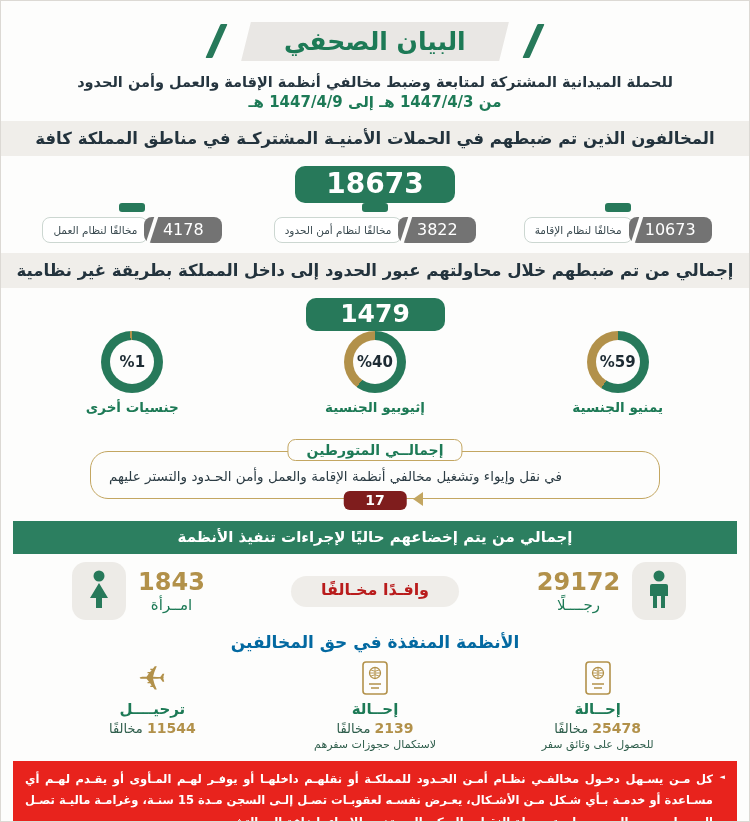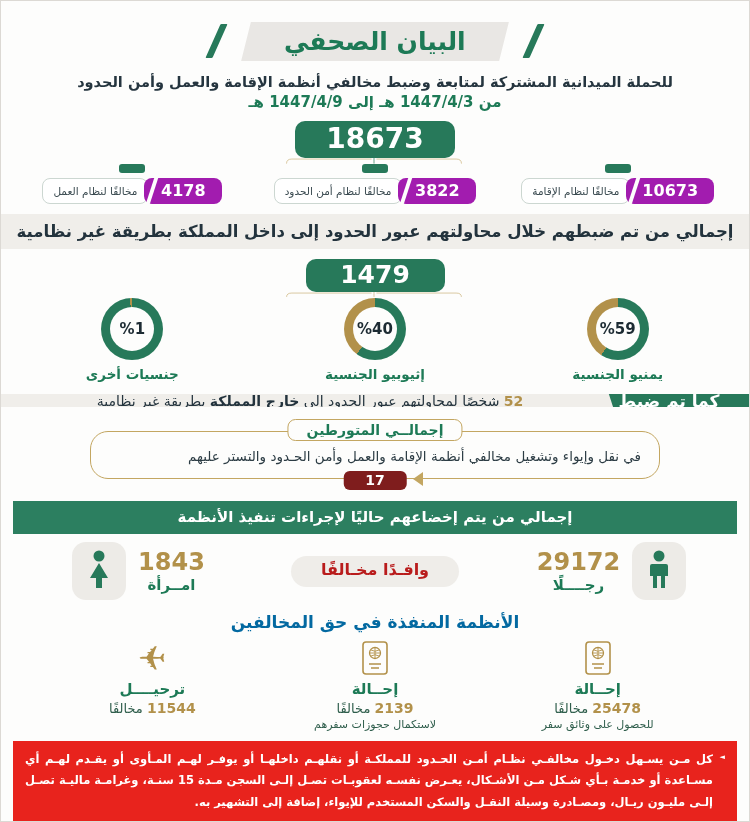--- a/index.html
+++ b/index.html
@@ -28,21 +28,21 @@
   
   .total-box { display:block; margin:10px auto 0; width:160px; text-align:center; background:#27795a; color:#fff;
                font-size:28px; font-weight:bold; border-radius:10px; padding:1px 0 3px; }
   .total-box.small { width:139px; font-size:25px; }
   .connector { display:block; margin:0 auto; }
   .cols3 { display:grid; grid-template-columns:1fr 1fr 1fr; padding:0 10px; }
   .col-c { display:flex; flex-direction:column; align-items:center; }
   .nub { width:26px; height:9px; background:#27795a; border-radius:3px; margin-bottom:5px; }
 
   .pill { display:flex; align-items:stretch; }
-  .pill .num { position:relative; background:#a21caf; color:#fff; font-weight:bold; font-size:16px;
+  .pill .num { position:relative; background:#737373; color:#fff; font-weight:normal; font-size:16px;
                border-radius:8px; padding:3px 16px 4px; min-width:78px; text-align:center; z-index:1; }
   .pill .num::after { content:""; position:absolute; top:-2px; bottom:-2px; left:6px; width:4px;
                       background:#fdfdfc; transform:skewX(-18deg); }
   .pill .lbl { background:#fff; border:1px solid #ccd7d1; border-radius:8px; font-size:10.5px; color:#3a4a50;
                display:flex; align-items:center; padding:0 10px; margin-right:-4px; white-space:nowrap; }
 
   
   .donut { width:62px; height:62px; border-radius:50%; position:relative; margin-bottom:6px; }
   .donut .hole { position:absolute; inset:9px; background:#fdfdfc; border-radius:50%; display:flex; align-items:center; justify-content:center;
                  font-size:15px; font-weight:bold; color:#1d2b33; }
@@ -51,36 +51,36 @@
   
   .strip-badge { position:relative; background:#f0eeea; margin-top:12px; height:38px; display:flex; align-items:center; overflow:hidden; }
   .badge { position:absolute; right:-12px; top:0; bottom:0; width:150px; background:#27795a; transform:skewX(18deg); }
   .badge-text { position:absolute; right:10px; top:0; bottom:0; width:140px; display:flex; align-items:center; justify-content:center;
                 color:#fff; font-size:17px; font-weight:bold; }
   .strip-badge .body { width:100%; text-align:center; padding-right:130px; font-size:14px; color:#23333d; }
   .gold-num { color:#b2914a; font-weight:bold; }
 
   
   .involved { position:relative; width:570px; margin:24px auto 0; border:1.5px solid #c3a661; border-radius:18px;
-              padding:16px 18px 14px; text-align:right; }
+              padding:16px 18px 14px; text-align:left; }
   .involved .tab { position:absolute; top:-13px; right:50%; transform:translateX(50%); background:#fdfdfc;
                    border:1.5px solid #c3a661; border-radius:8px; padding:2px 18px; font-size:14px; font-weight:bold; color:#1d7a56; white-space:nowrap; }
   .involved .txt { font-size:13.5px; color:#2c3c44; }
   .involved .count-pill { position:absolute; bottom:-12px; right:50%; transform:translateX(50%); background:#7f1d1d; color:#fff;
                           font-size:14px; font-weight:bold; border-radius:6px; padding:1px 22px 2px; }
   .involved .tri { position:absolute; bottom:-8px; right:calc(50% - 48px); width:0; height:0;
                    border-top:7px solid transparent; border-bottom:7px solid transparent; border-right:10px solid #c3a661; }
 
   
   .banner { background:#2c7f60; color:#fff; text-align:center; font-size:15px; font-weight:bold; margin:22px 12px 0; padding:7px 0 8px; }
   .stats { display:grid; grid-template-columns:1fr 1.2fr 1fr; align-items:center; padding:8px 30px 2px; }
   .stat { display:flex; align-items:center; justify-content:center; gap:12px; }
   .stat .tile { width:54px; height:58px; background:#edebe7; border-radius:14px; display:flex; align-items:center; justify-content:center; }
   .stat .v { font-size:24px; font-weight:bold; color:#b2914a; text-align:center; }
-  .stat .l { font-size:15px; font-weight:bold; color:#1d7a56; text-align:center; }
+  .stat .l { font-size:15px; font-weight:normal; color:#1d7a56; text-align:center; }
   .stat-center { background:#efede9; border-radius:18px; padding:4px 30px 8px; text-align:center; }
   .stat-center .v { font-size:28px; font-weight:bold; color:#b2914a; }
   .stat-center .l { font-size:16px; font-weight:bold; color:#b91c1c; }
 
   
   .actions-title { text-align:center; color:#0369a1; font-size:17px; font-weight:bold; margin-top:10px; }
   .actions { display:grid; grid-template-columns:1fr 1fr 1fr; padding:6px 40px 0; text-align:center; }
   .action { display:flex; flex-direction:column; align-items:center; gap:2px; }
   .action .ic { height:40px; display:flex; align-items:center; justify-content:center; color:#b2914a; }
   .action .t { font-size:15px; font-weight:bold; color:#1d7a56; }
@@ -104,20 +104,21 @@
       <div class="slash"></div>
       <div class="title-box">
         <span>البيان الصحفي</span>
       </div>
       <div class="slash"></div>
     </div>
     <div class="subtitle">للحملة الميدانية المشتركة لمتابعة وضبط مخالفي أنظمة الإقامة والعمل وأمن الحدود</div>
     <div class="daterange">من 1447/4/3 هـ إلى 1447/4/9 هـ</div>
   </div>
 
+  <div class="strip">المخالفون الذين تم ضبطهم في الحملات الأمنيـة المشتركـة في مناطق المملكة كافة</div>
   <div class="total-box">18673</div>
   <svg class="connector" width="750" height="18" viewBox="0 0 750 18">
     <path d="M375 0 V16" stroke="#27795a" stroke-width="2" fill="none"></path>
     <path d="M382 3 H610 Q625 3 625 16" stroke="#bfa05a" stroke-width="1.6" fill="none"></path>
     <path d="M368 3 H140 Q125 3 125 16" stroke="#bfa05a" stroke-width="1.6" fill="none"></path>
   </svg>
   <div class="cols3">
     <div class="col-c">
       <div class="nub"></div>
       <div class="pill">

